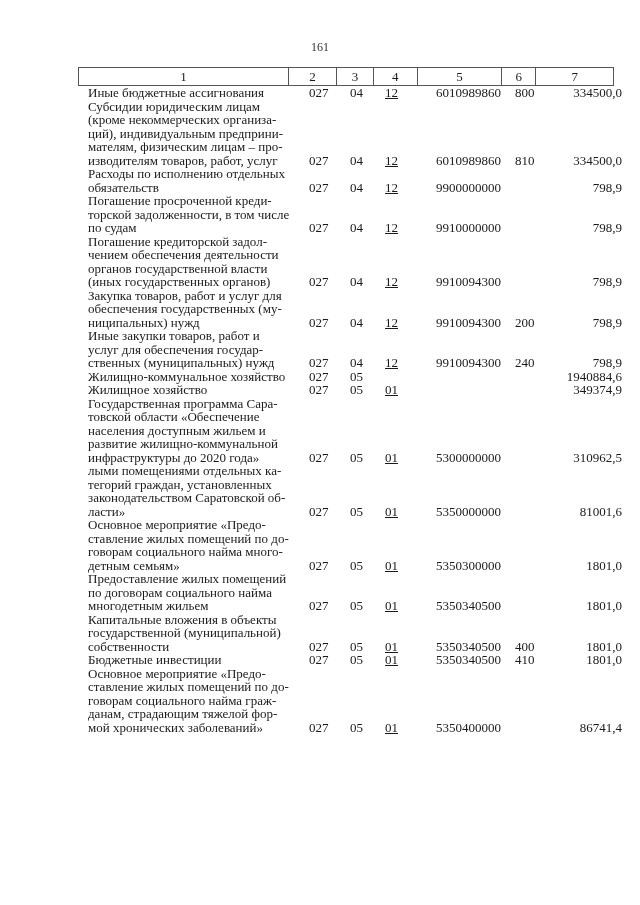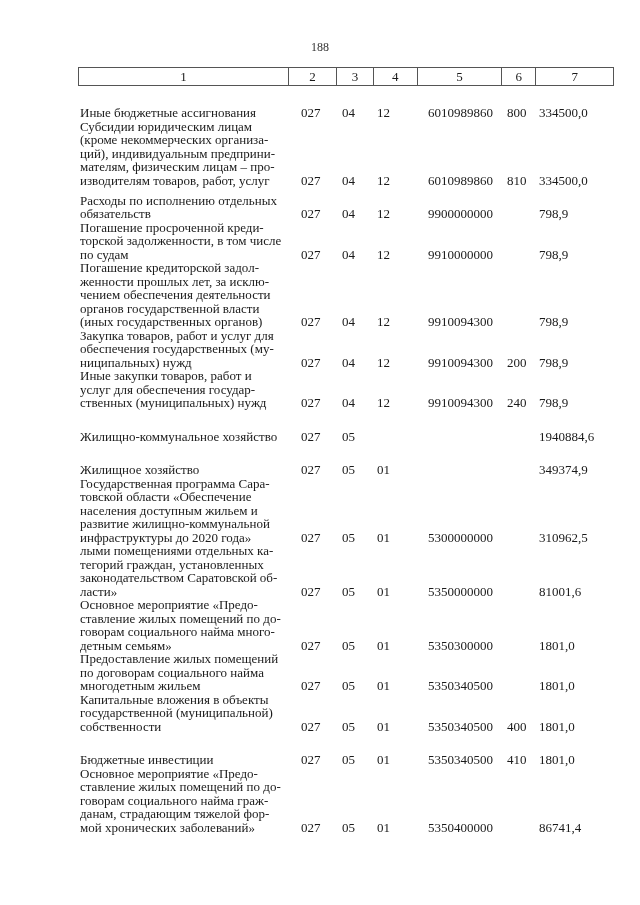--- a/index.html
+++ b/index.html
@@ -22,39 +22,39 @@
   }
   .header-row > div:last-child { border-right: none; }
   .c1 { width: 211px; }
   .c2 { width: 48px; }
   .c3 { width: 37px; }
   .c4 { width: 44px; }
   .c5 { width: 85px; }
   .c6 { width: 34px; }
   .c7 { width: 77px; }
 
-  .body-rows { position: absolute; top: 86px; left: 80px; width: 534px; }
+  .body-rows { position: absolute; top: 86px; left: 88px; width: 534px; }
   .row { display: flex; align-items: flex-end; font-size: 13px; line-height: 13.5px; }
   .row .t {
     width: 205px; text-align: justify; text-align-last: left; padding-right: 4px;
     box-sizing: content-box;
   }
   .row .v { text-align: left; white-space: nowrap; }
   .row .col2 { width: 48px; padding-left: 10px; box-sizing: border-box; margin-left: 2px; }
   .row .col3 { width: 37px; padding-left: 3px; box-sizing: border-box; }
-  .row .col4 { width: 44px; padding-left: 1px; box-sizing: border-box; }
+  .row .col4 { width: 44px; padding-left: 1px; box-sizing: border-box; text-decoration: underline; }
   .row .col5 { width: 85px; padding-left: 8px; box-sizing: border-box; font-family: Liberation Serif, serif; }
   .row .col6 { width: 34px; padding-left: 2px; box-sizing: border-box; }
-  .row .col7 { width: 75px; text-align: left; margin-top: 20px; }
+  .row .col7 { width: 75px; text-align: right; }
   .line { display: block; }
 </style>
 </head>
 <body>
 
-<div class="page-number">188</div>
+<div class="page-number">161</div>
 
 <div class="header-row">
   <div class="c1">1</div>
   <div class="c2">2</div>
   <div class="c3">3</div>
   <div class="c4">4</div>
   <div class="c5">5</div>
   <div class="c6">6</div>
   <div class="c7">7</div>
 </div>
@@ -107,21 +107,20 @@
       <div class="v col2">027</div>
       <div class="v col3">04</div>
       <div class="v col4">12</div>
       <div class="v col5">9910000000</div>
       <div class="v col6"></div>
       <div class="v col7">798,9</div>
     </div>
     <div class="row">
       <div class="t">
         <span class="line">Погашение кредиторской задол-</span>
-        <span class="line">женности прошлых лет, за исклю-</span>
         <span class="line">чением обеспечения деятельности</span>
         <span class="line">органов государственной власти</span>
         <span class="line">(иных государственных органов)</span>
       </div>
       <div class="v col2">027</div>
       <div class="v col3">04</div>
       <div class="v col4">12</div>
       <div class="v col5">9910094300</div>
       <div class="v col6"></div>
       <div class="v col7">798,9</div>

